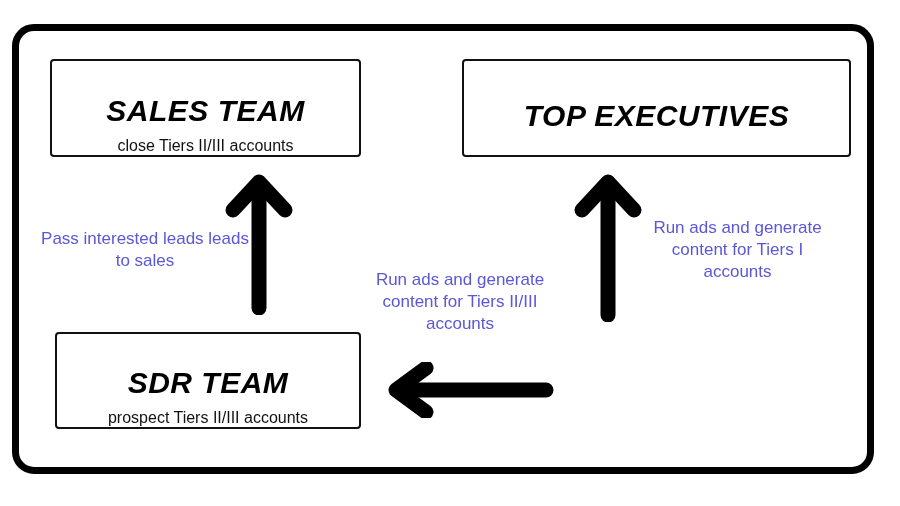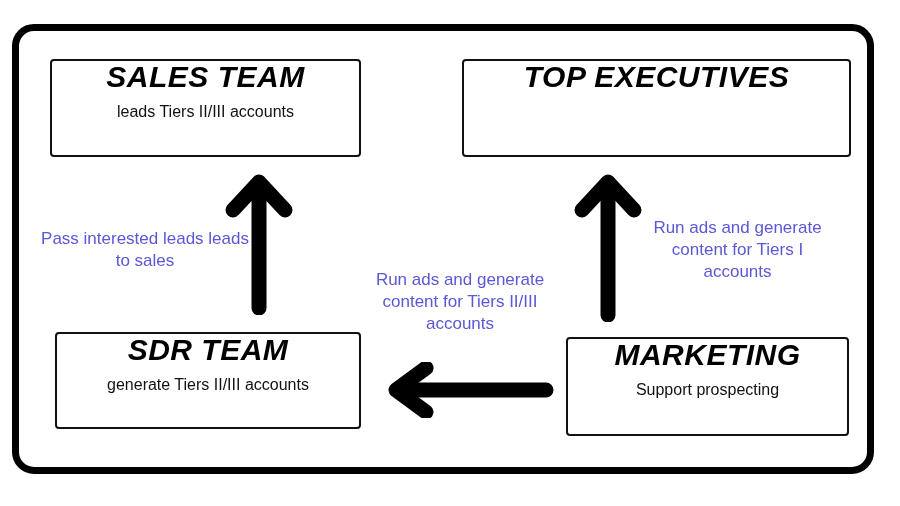--- a/index.html
+++ b/index.html
@@ -40,21 +40,21 @@
   
   .role-box {
     position: absolute;
     border: 2px solid #111111;
     border-radius: 4px;
     background: #ffffff;
     box-sizing: border-box;
     display: flex;
     flex-direction: column;
     align-items: center;
-    justify-content: flex-start;
+    justify-content: flex-end;
   }
   .role-title {
     font-weight: 800;
     font-style: italic;
     color: #000000;
     letter-spacing: 0.5px;
     text-align: center;
     line-height: 1.05;
     white-space: nowrap;
   }
@@ -112,36 +112,32 @@
 </style>
 </head>
 <body>
 
 <div id="canvas">
 
   <div class="outer-frame"></div>
 
   <div class="role-box" id="box-sales">
     <div class="role-title">SALES TEAM</div>
-    <div class="role-sub">leads Tiers II/III accounts</div>
+    <div class="role-sub">close Tiers II/III accounts</div>
   </div>
 
   <div class="role-box" id="box-execs">
     <div class="role-title">TOP EXECUTIVES</div>
   </div>
 
   <div class="role-box" id="box-sdr">
     <div class="role-title">SDR TEAM</div>
-    <div class="role-sub">generate Tiers II/III accounts</div>
+    <div class="role-sub">prospect Tiers II/III accounts</div>
   </div>
 
-  <div class="role-box" id="box-marketing">
-    <div class="role-title">MARKETING</div>
-    <div class="role-sub">Support prospecting</div>
-  </div>
 
   <div class="arrow" id="arrow-sdr-to-sales">
     <svg width="70" height="145" viewBox="0 0 70 145">
       <line x1="35" y1="138" x2="35" y2="22" stroke="#000000" stroke-width="15" stroke-linecap="round"></line>
       <path d="M 9 40 L 35 12 L 61 40" fill="none" stroke="#000000" stroke-width="15" stroke-linecap="round" stroke-linejoin="round"></path>
     </svg>
   </div>
 
   <div class="arrow" id="arrow-mkt-to-execs">
     <svg width="70" height="152" viewBox="0 0 70 152">

